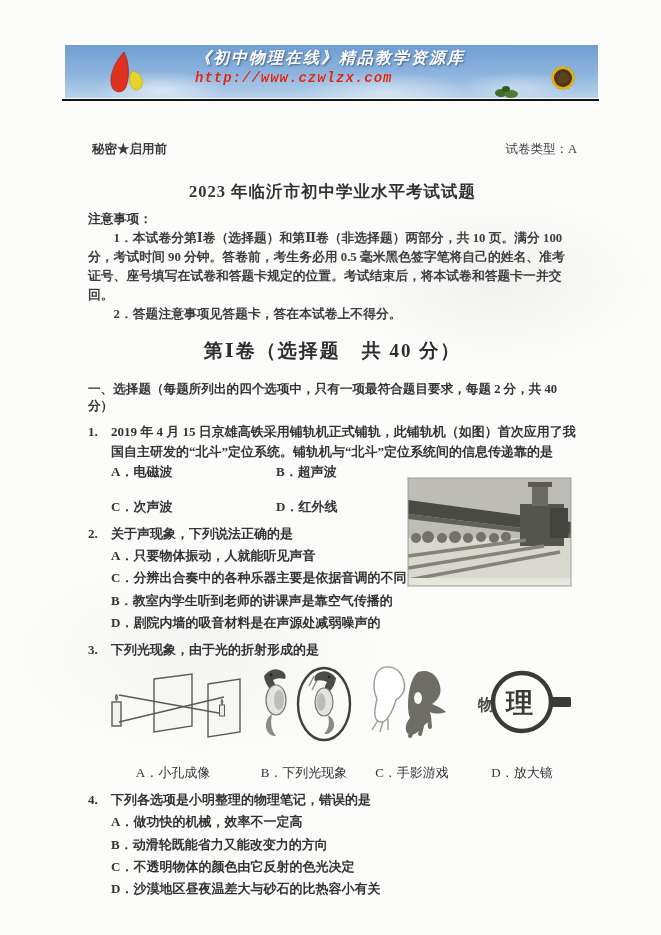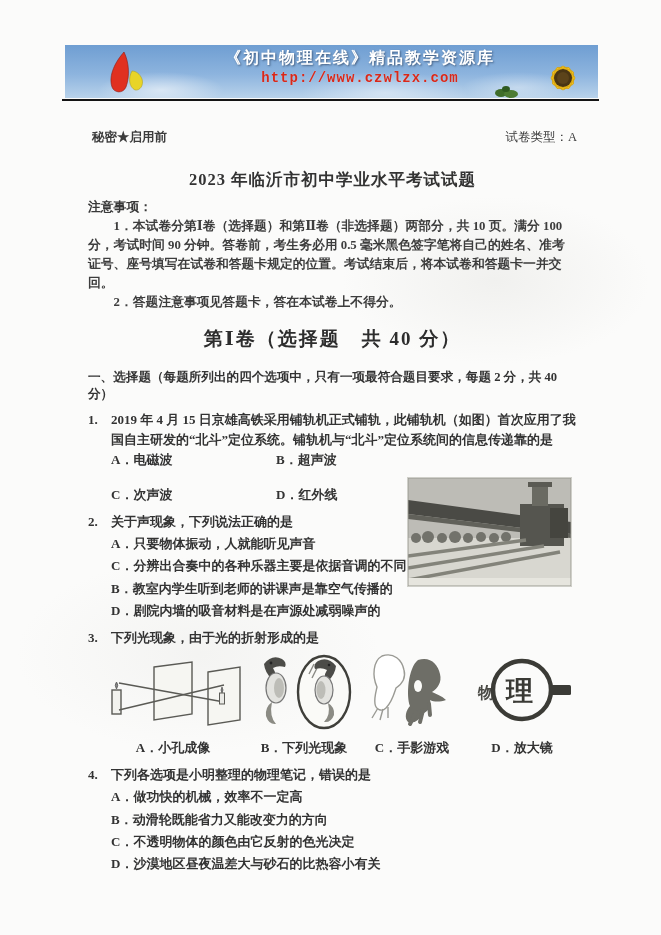--- a/index.html
+++ b/index.html
@@ -24,37 +24,37 @@
     position:absolute; left:65px; top:45px; width:533px; height:53px;
     background:
       radial-gradient(90px 26px at 18% 85%, rgba(255,255,255,0.55), rgba(255,255,255,0) 70%),
       radial-gradient(120px 30px at 60% 90%, rgba(255,255,255,0.45), rgba(255,255,255,0) 70%),
       radial-gradient(80px 22px at 85% 80%, rgba(255,255,255,0.35), rgba(255,255,255,0) 70%),
       linear-gradient(180deg, #6f9ed2 0%, #8db4de 55%, #b8d2ea 100%);
     display:flex; align-items:center;
     overflow:hidden;
   }
   .banner-logo { position:absolute; left:38px; top:5px; }
-  .banner-center { position:absolute; left:130px; top:3px; width:330px; text-align:center; }
+  .banner-center { position:absolute; left:130px; top:3px; width:330px; text-align:left;font-style:italic; }
   .banner-title {
     font-family:"Liberation Serif", serif;
     font-weight:bold; font-size:16px; color:#ffffff; letter-spacing:2px;
     text-shadow: 1px 1px 2px rgba(40,60,90,0.7); white-space:nowrap;
   }
   .banner-url {
     font-family:"Liberation Mono","DejaVu Sans Mono",monospace;
     font-weight:bold; font-size:14px; color:#d8281a; letter-spacing:1px;
     text-shadow: 0 0 1px rgba(255,255,255,0.5); margin-top:1px;
   }
   .banner-sunflower { position:absolute; right:8px; top:8px; }
   .banner-leaves { position:absolute; right:78px; bottom:0; }
   .rule { position:absolute; left:62px; top:99px; width:537px; height:2px; background:#141414; }
 
   
-  .content { position:absolute; left:0; top:101px; width:661px; padding:0 84px 0 88px; }
+  .content { position:absolute; left:0; top:101px; width:661px; padding:12px 84px 0 88px; }
   .header-row { margin-top:28px; display:flex; justify-content:space-between; font-size:12.5px; color:#3c3c3c; }
   .header-row .left { margin-left:4px; font-weight:bold; }
   .paper-title { margin-top:23px; text-align:center; font-size:16.5px; font-weight:bold; color:#333; letter-spacing:1px; }
   .subject-title { margin-top:15px; text-align:center; font-size:22px; font-weight:bold; color:#2f2f2f; letter-spacing:10px; }
 
   .notice { margin-top:7px; font-size:12.8px; line-height:1.48; color:#383838; }
   .notice-heading { font-weight:bold; }
   .notice p { text-indent:2em; font-weight:bold; color:#3d3d3d; }
 
   .section-heading { margin-top:14px; text-align:center; font-size:19px; font-weight:bold; color:#2d2d2d; letter-spacing:2px; }
@@ -68,21 +68,21 @@
   .opts .opt { margin-top:2px; }
   .opts-grid { display:grid; grid-template-columns:165px 165px; row-gap:15px; margin-left:23px; font-weight:bold; }
 
   .photo {
     position:absolute; left:408px; top:478px; width:163px; height:108px;
     box-shadow:0 0 0 1px #cfcfc9;
   }
 
   .figures { display:flex; gap:12px; margin:4px 0 0 16px; align-items:flex-end; }
   .figure { text-align:center; }
-  .figure-label { font-size:13px; font-weight:bold; color:#333; margin-top:0; white-space:nowrap; }
+  .figure-label { font-size:13px; font-weight:normal; color:#333; margin-top:13px; white-space:nowrap; }
 </style>
 </head>
 <body>
 
 <div class="page">
 
   <div class="banner">
     <svg class="banner-logo" width="50" height="46" viewBox="0 0 50 46">
       <path d="M21,2 C13,11 5,25 9,37 C11,43 20,44 23,37 C27,26 26,12 21,2 Z" fill="#e03020" stroke="#8f1a10" stroke-width="0.6"></path>
       <path d="M29,21 C25,28 26,37 32,40 C37,41 41,35 39,29 C37,24 33,21 29,21 Z" fill="#e8d428" stroke="#a89a14" stroke-width="0.5"></path>

